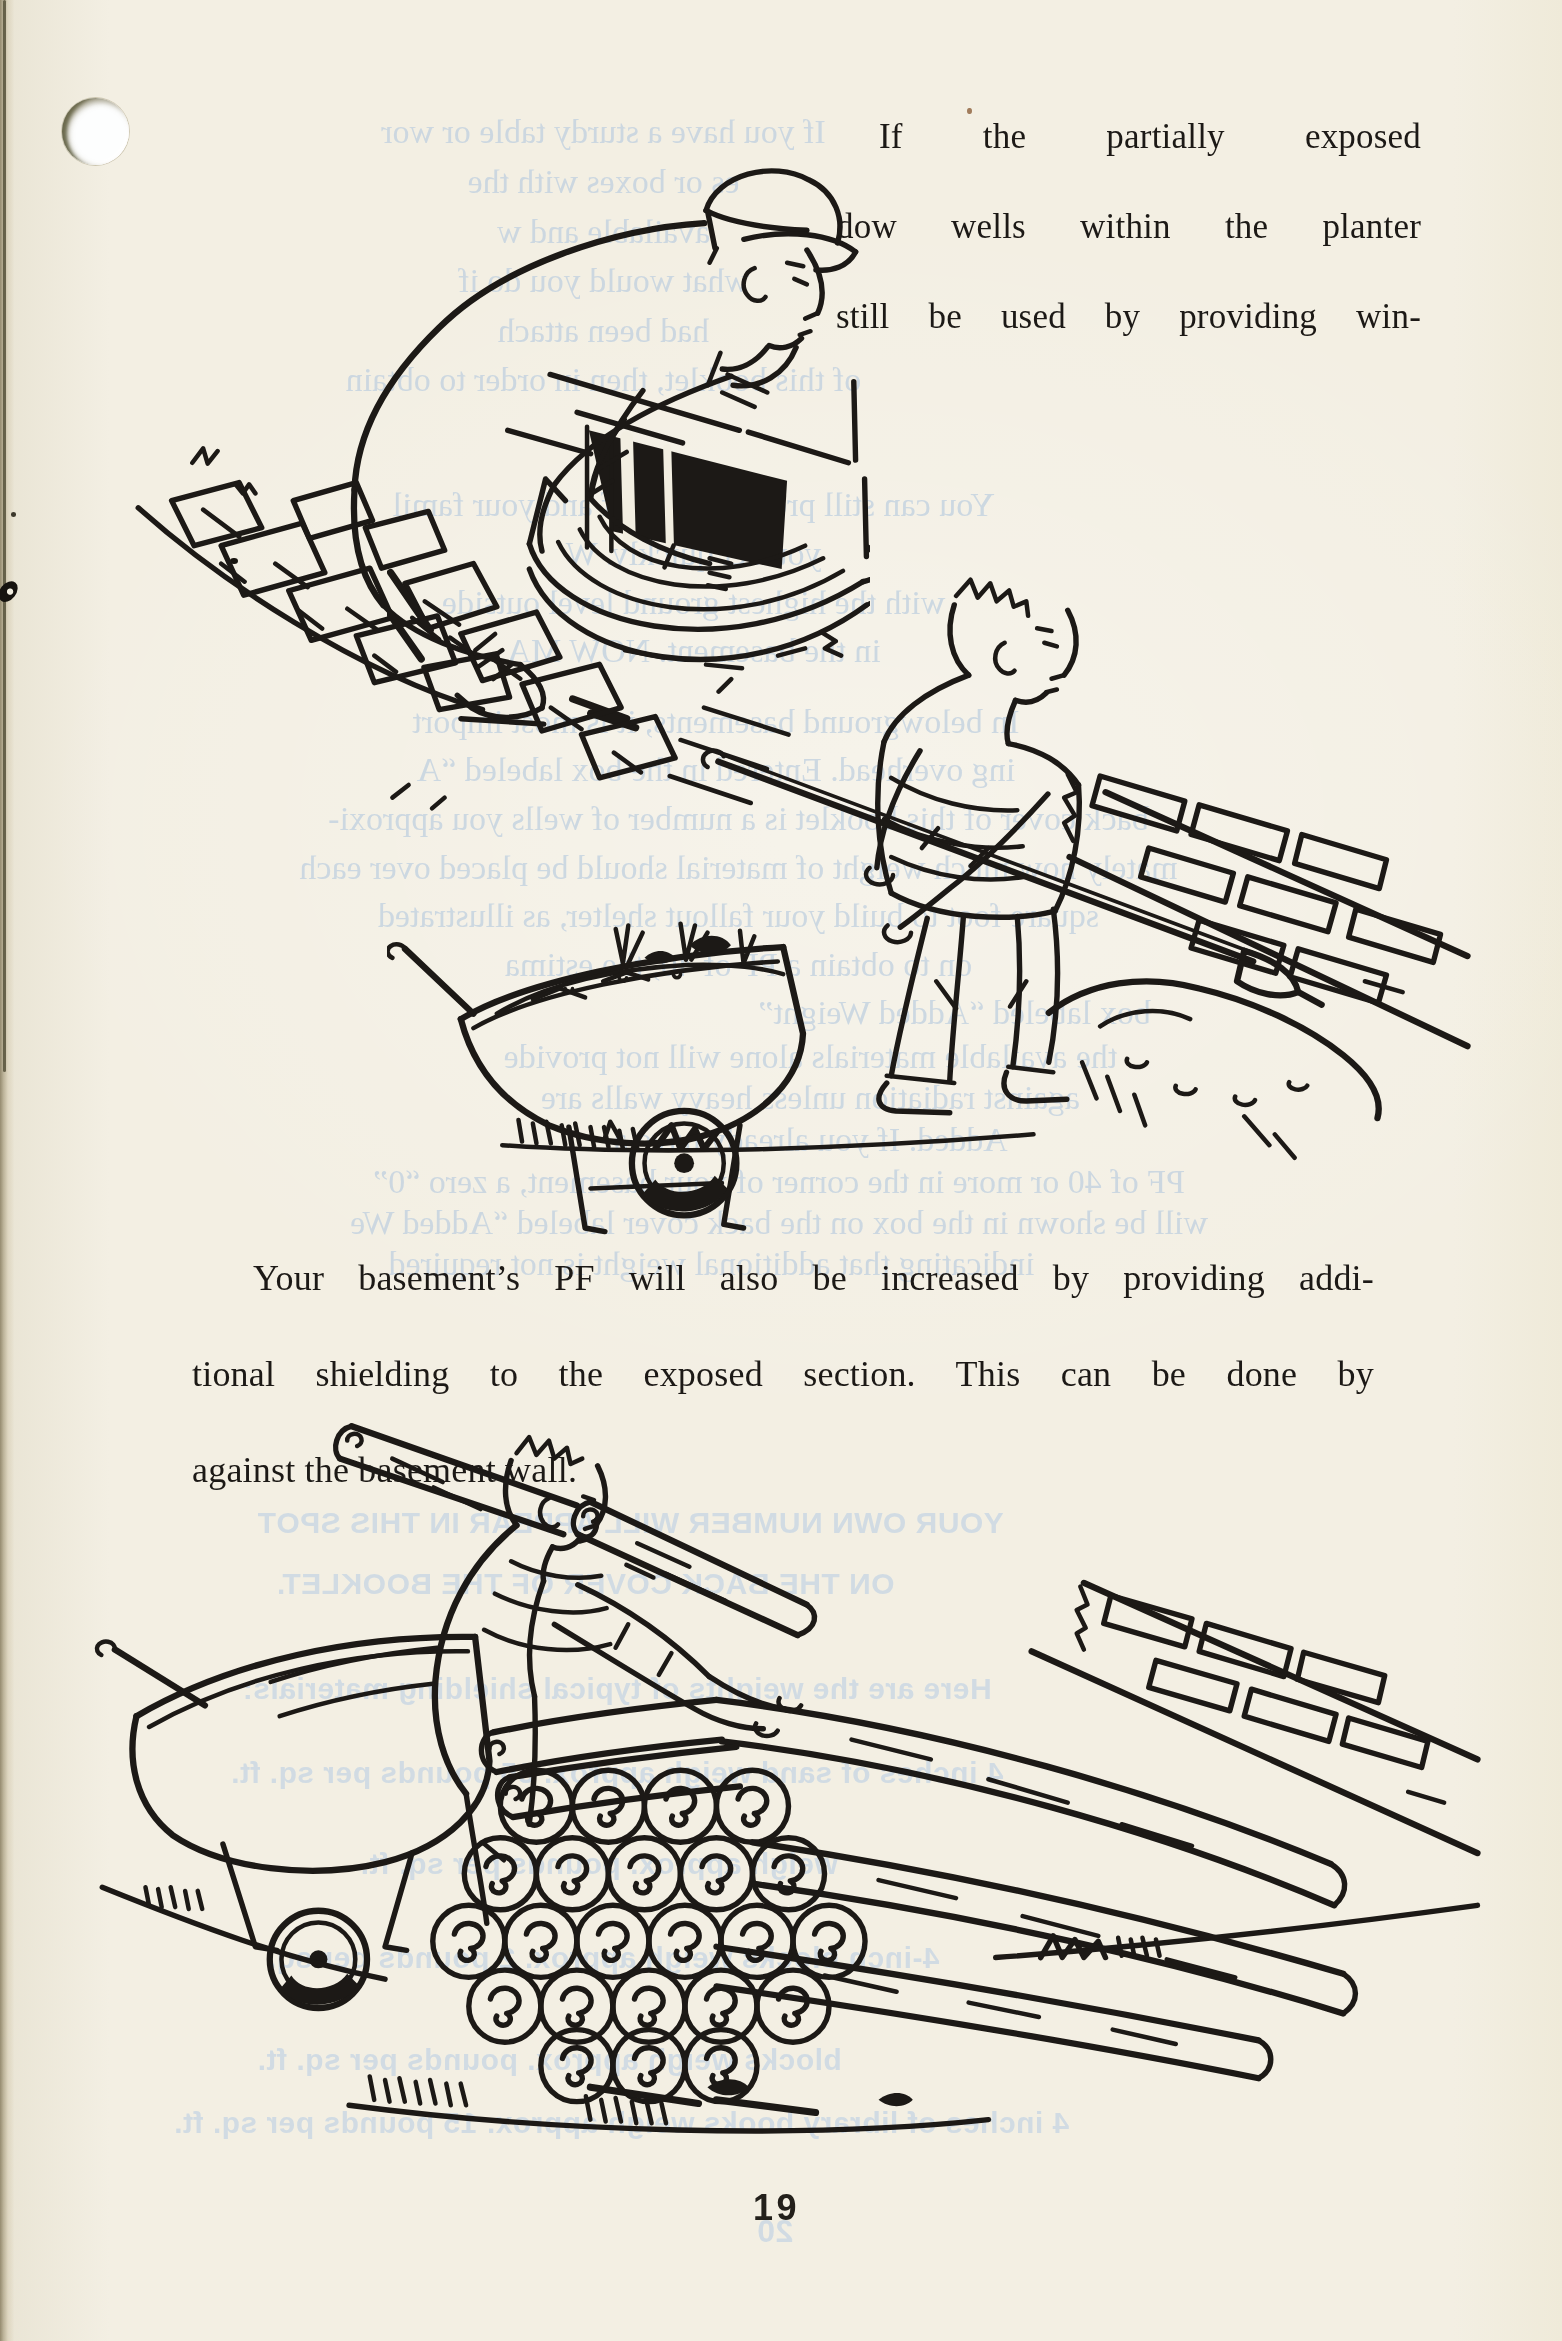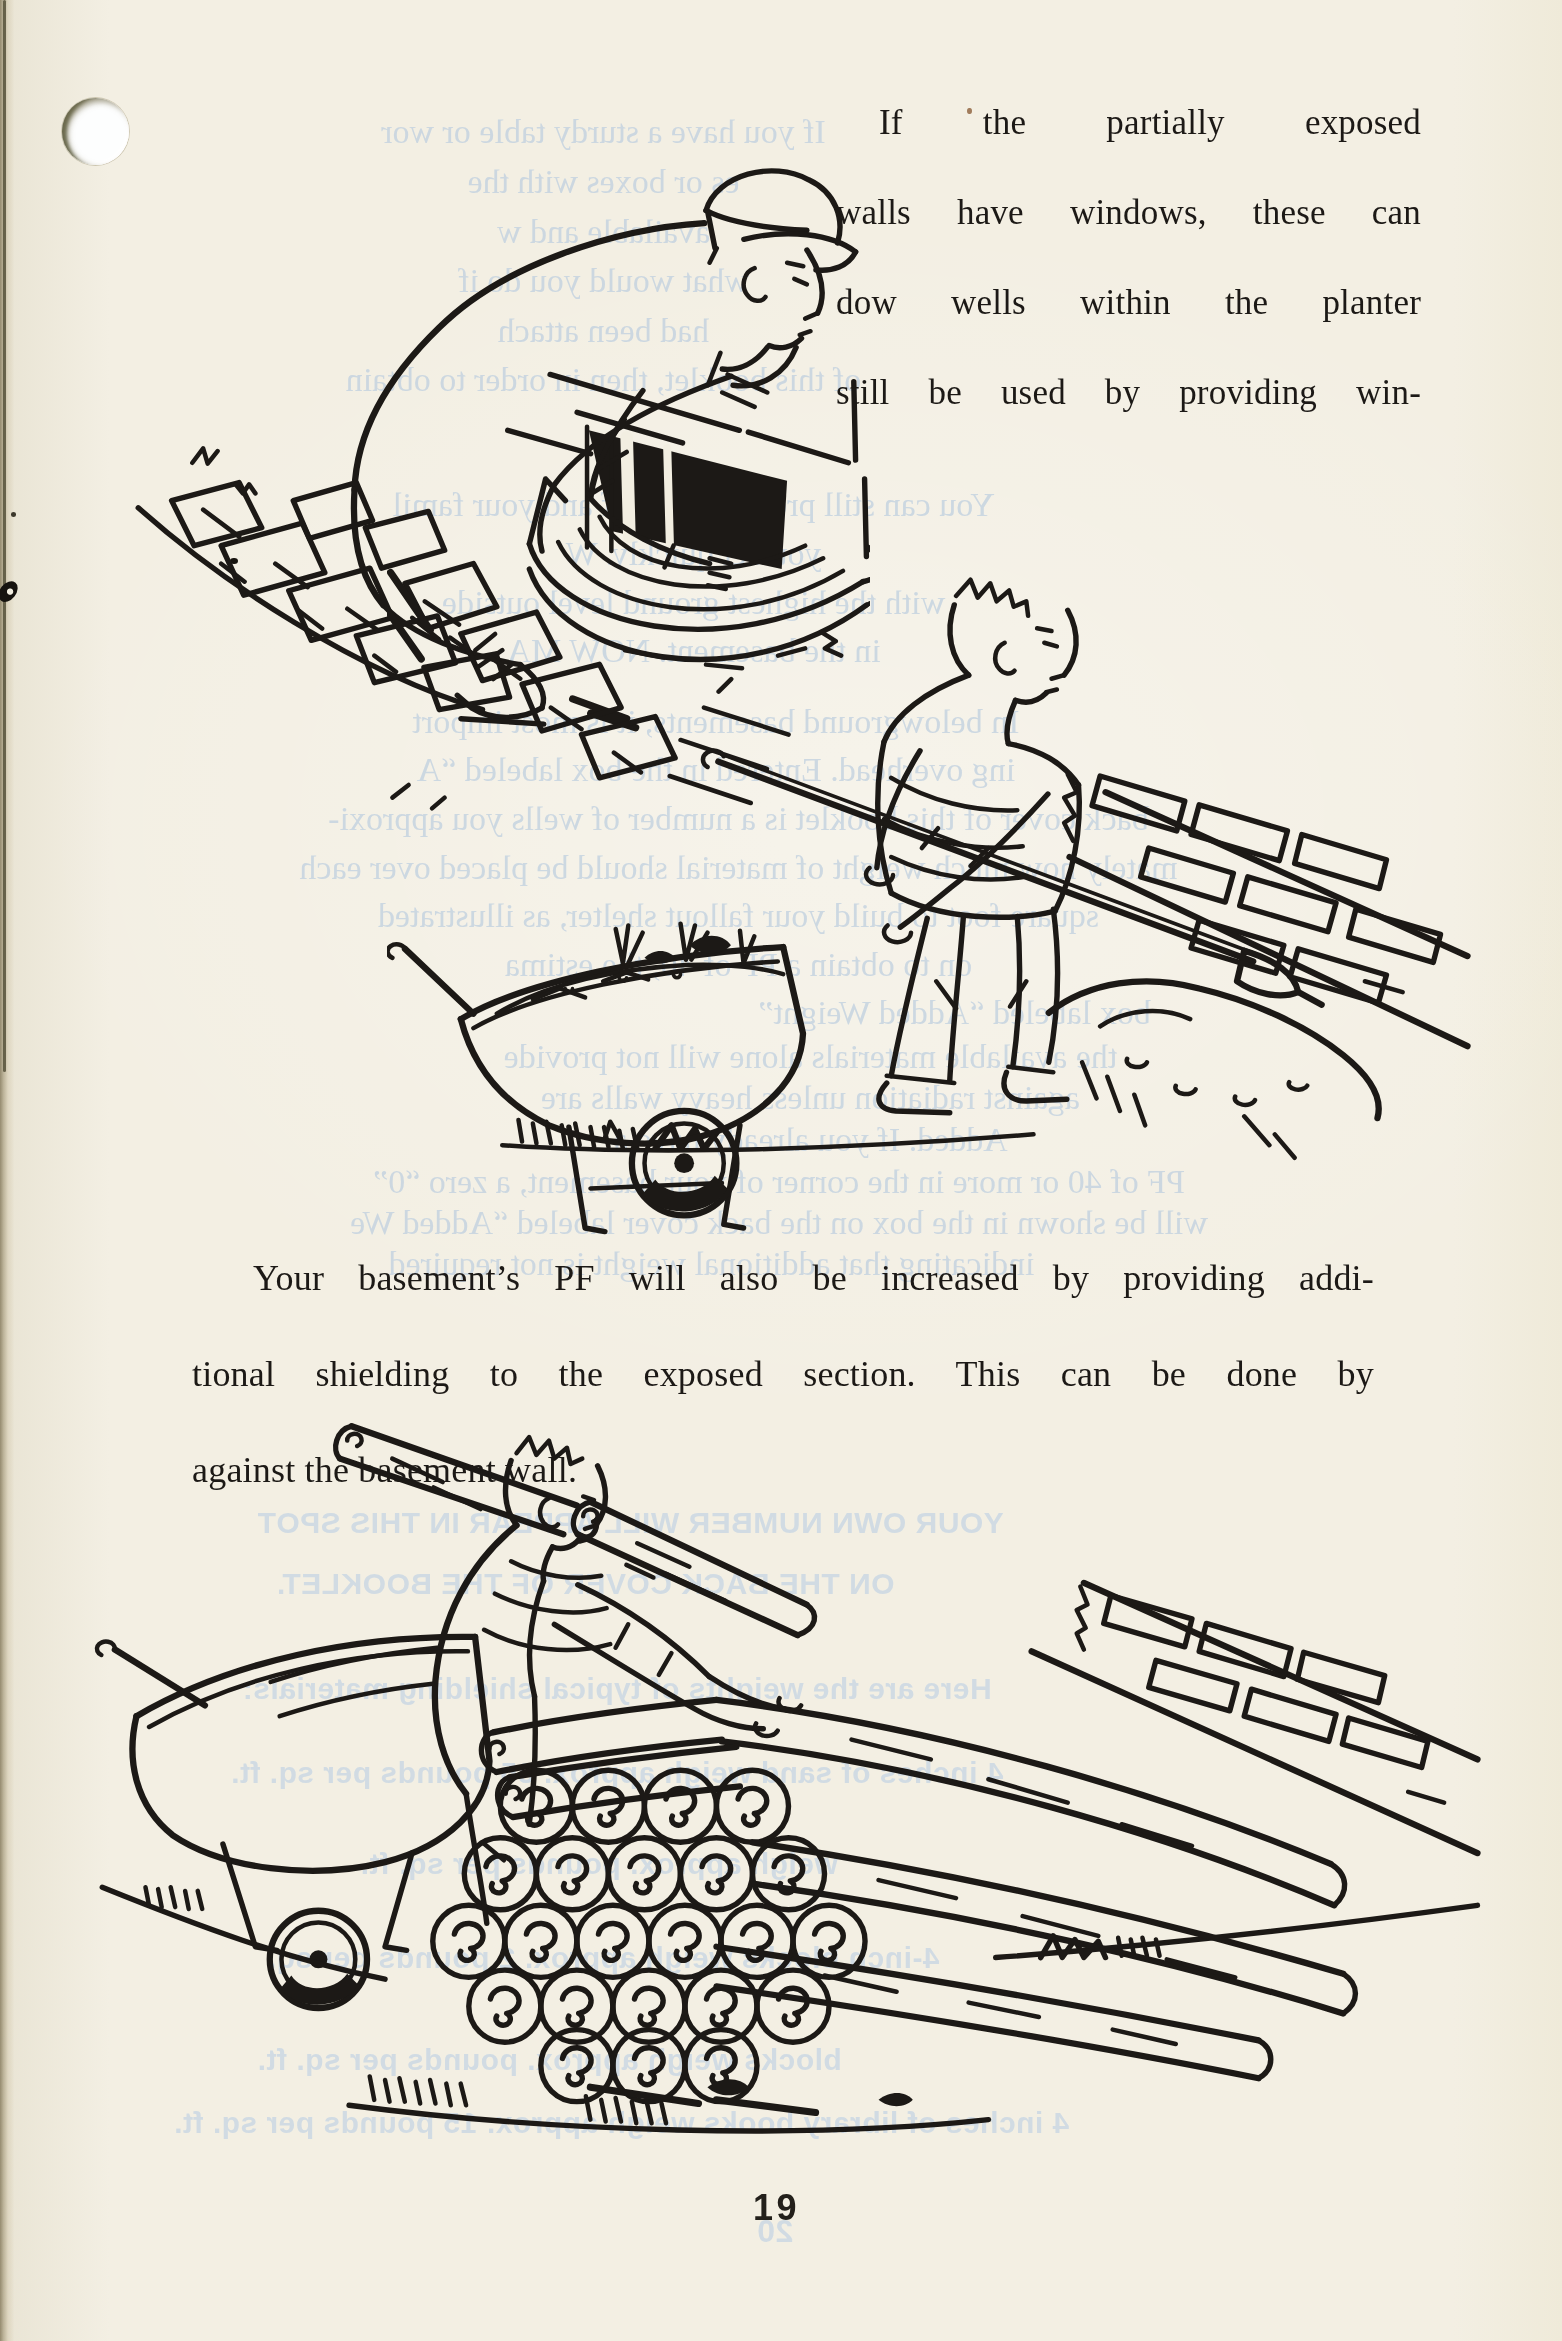--- a/index.html
+++ b/index.html
@@ -31,21 +31,21 @@
   .bleed{
     position:absolute;transform:scaleX(-1);color:#c3d2e0;opacity:.8;
     font:500 34px/1.1 "Liberation Serif","DejaVu Serif",serif;
     text-align:center;white-space:nowrap;filter:blur(0.6px);overflow:hidden;
   }
   .bleed-bold{font-family:"Liberation Sans","DejaVu Sans",sans-serif;font-weight:700;font-size:30px;color:#c9d7e4;letter-spacing:0.5px;}
   
   .ill{position:absolute;}
   
   .para{position:absolute;}
-  .para-top{left:836px;top:100px;width:585px;font:500 35px/45px "Liberation Serif","DejaVu Serif",serif;letter-spacing:0.2px;}
+  .para-top{left:836px;top:114px;width:585px;font:500 35px/45px "Liberation Serif","DejaVu Serif",serif;letter-spacing:0.2px;}
   .para-mid{left:192px;top:1254px;width:1182px;font:500 36px/48px "Liberation Serif","DejaVu Serif",serif;letter-spacing:0.2px;}
   .jline{text-align:justify;}
   .jline::after{content:"";display:inline-block;width:100%;height:0;}
   .ind-s{text-indent:43px;}
   .ind-m{text-indent:61px;}
   .pageno{position:absolute;left:753px;top:2187px;font:600 36px "Liberation Sans","DejaVu Sans",sans-serif;letter-spacing:3.6px;color:#23201b;}
 </style>
 </head>
 <body>
 
@@ -373,21 +373,20 @@
       <path d="M320,756 l-5,-26 m22,28 l-5,-24 m22,24 l-6,-26 m23,28 l-5,-24 m22,24 l-6,-26 m23,28 l-5,-24 m22,24 l-6,-24" stroke-width="5"></path>
       <path d="M560,778 l-5,-26 m22,28 l-5,-24 m22,24 l-6,-26 m23,28 l-5,-24 m22,24 l-6,-26 m22,26 l-5,-22" stroke-width="5"></path>
       <path d="M560,742 l120,18 M700,756 l110,14" stroke-width="8"></path>
       <path d="M690,742 C704,730 726,730 736,742 C726,753 704,755 690,742 Z" fill="#1c1916" stroke="none"></path>
       <path d="M880,756 C892,746 910,746 918,756 C910,765 892,766 880,756 Z" fill="#1c1916" stroke="none"></path>
     </g>
   </svg>
 
   <div class="para para-top">
     <div class="jline ind-s">If the partially exposed</div>
-    <div class="jline">walls have windows, these can</div>
     <div class="jline">dow wells within the planter</div>
     <div class="jline">still be used by providing win-</div>
   </div>
 
   <div class="para para-mid">
     <div class="jline ind-m">Your basement’s PF will also be increased by providing addi-</div>
     <div class="jline">tional shielding to the exposed section.  This can be done by</div>
     <div>against the basement wall.</div>
   </div>
 

